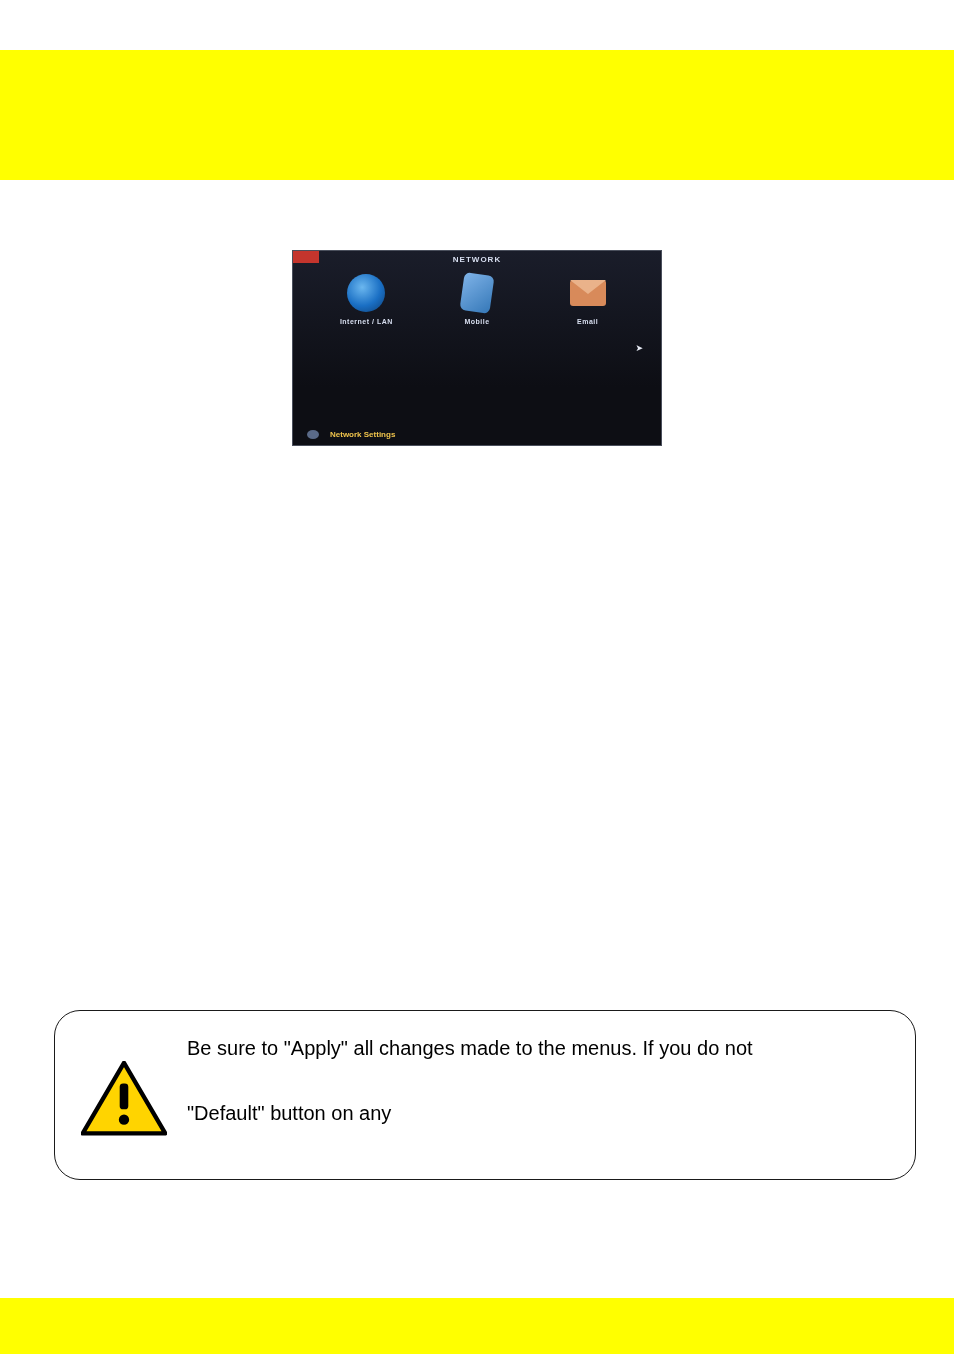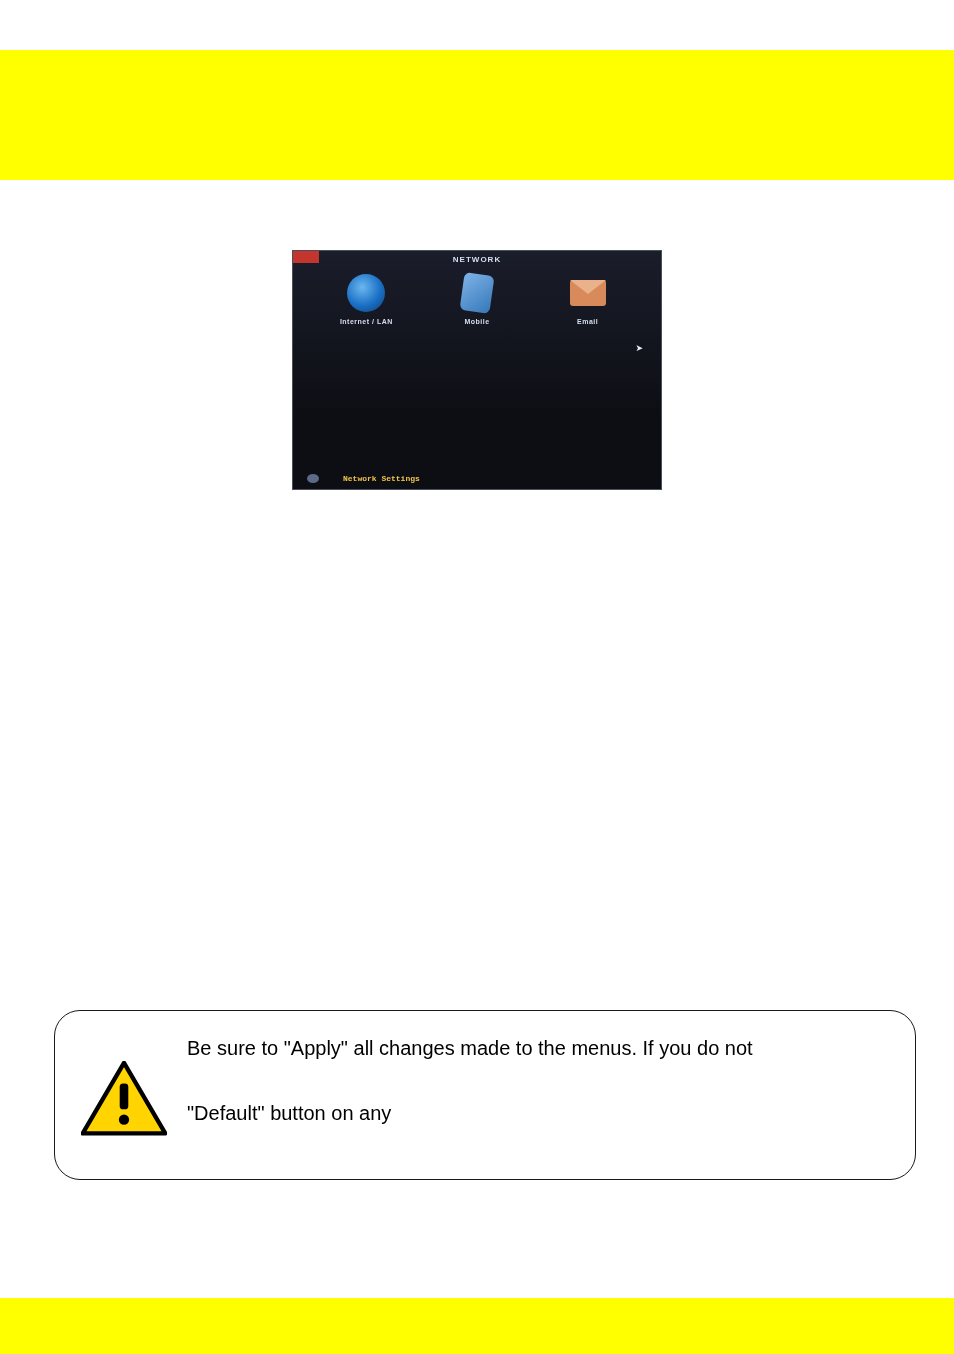--- a/index.html
+++ b/index.html
@@ -22,21 +22,21 @@
   .content {
     padding: 0 60px;
   }
   .figure-wrap {
     display: flex;
     justify-content: center;
     margin-top: 70px;
   }
   .tv-screenshot {
     width: 370px;
-    height: 240px;
+    height: 196px;
     background: linear-gradient(180deg, #1a1d2a 0%, #0d0e14 70%);
     border: 1px solid #4a4f5c;
     position: relative;
     overflow: hidden;
   }
   .tv-title {
     text-align: center;
     color: #d8dff0;
     font-size: 8px;
     font-weight: bold;
@@ -96,22 +96,21 @@
     font-weight: bold;
     letter-spacing: 0.5px;
     text-align: center;
   }
   .tv-footer {
     position: absolute;
     bottom: 6px;
     left: 14px;
     display: flex;
     align-items: center;
-    gap: 24px;
-    font-family: Liberation Mono, monospace;
+    gap: 11px;
   }
   .tv-footer-dot {
     width: 12px;
     height: 9px;
     background: #5a6a88;
     border-radius: 50%;
   }
   .tv-footer-text {
     color: #f0c44c;
     font-size: 8px;

